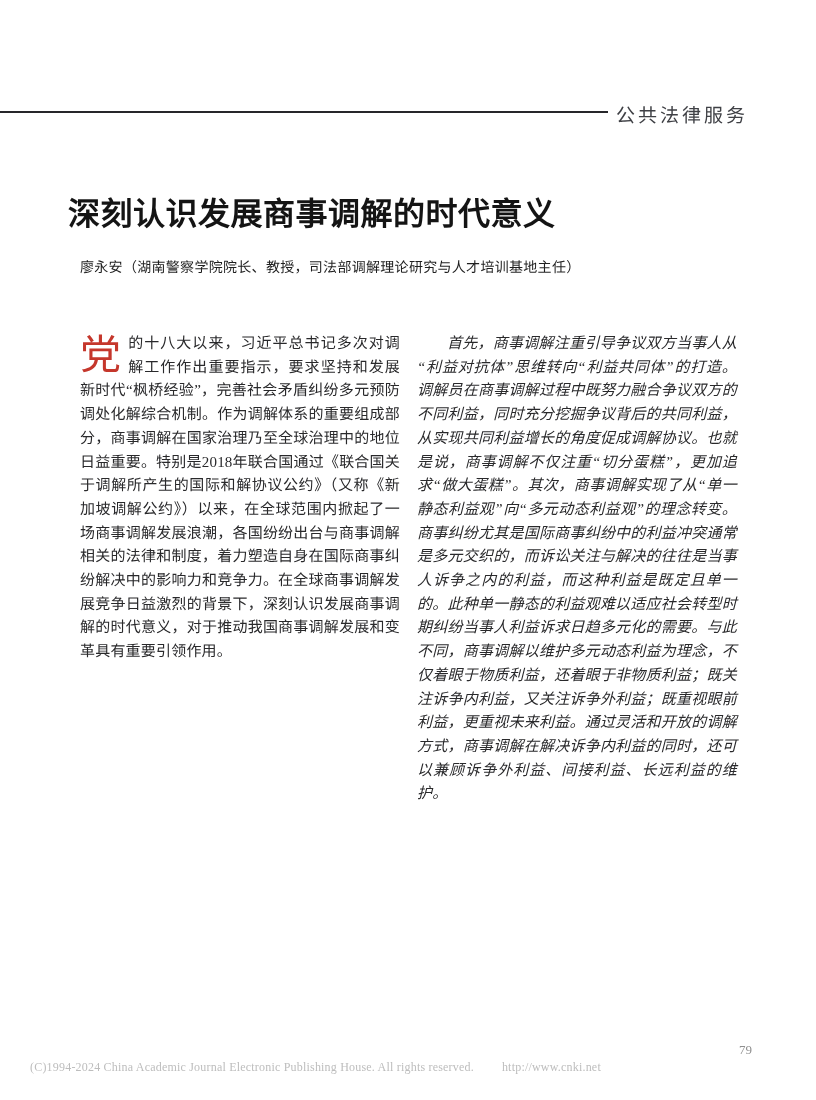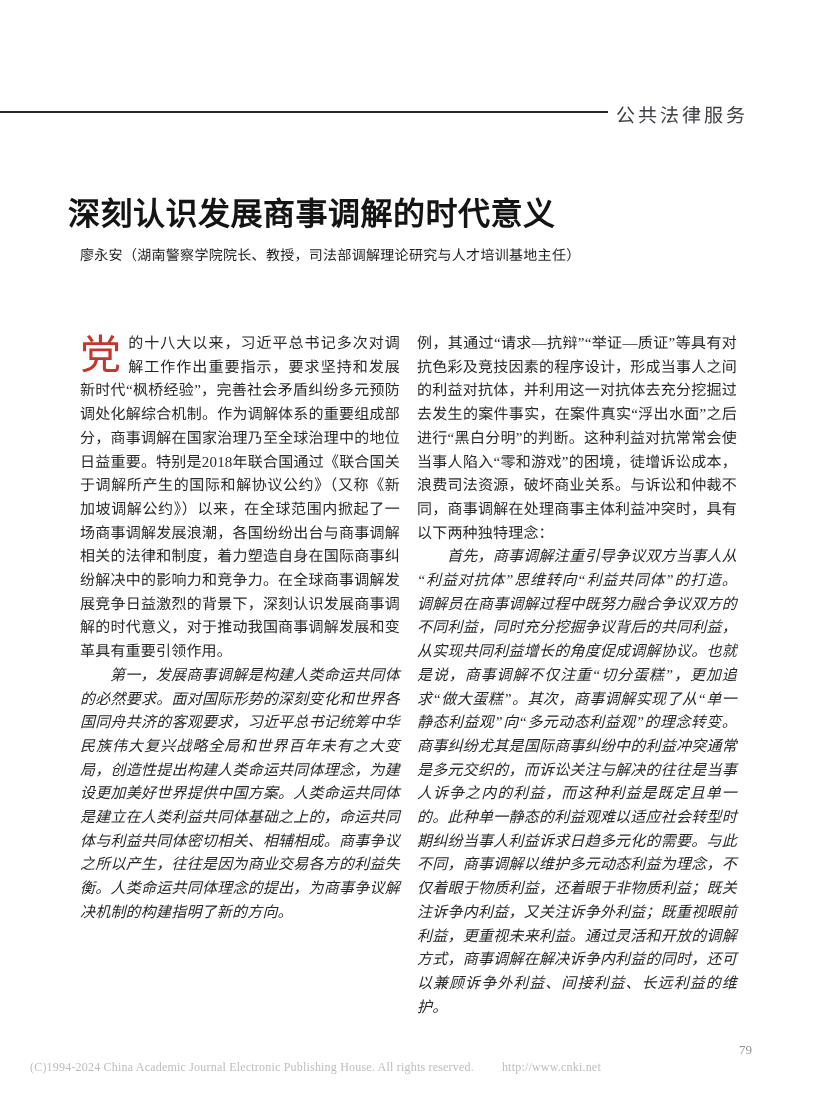--- a/index.html
+++ b/index.html
@@ -35,21 +35,21 @@
     left: 68px;
     width: 660px;
     font-size: 32px;
     font-weight: bold;
     color: #141414;
     letter-spacing: 0.5px;
     white-space: nowrap;
   }
   .author-line {
     position: absolute;
-    top: 244px;
+    top: 256px;
     left: 80px;
     width: 660px;
     font-size: 14px;
     color: #1f1f1f;
     letter-spacing: 0.3px;
     white-space: nowrap;
   }
   .body-cols {
     position: absolute;
     top: 332px;
@@ -102,24 +102,22 @@
   <div class="header-rule"></div>
   <div class="section-label">公共法律服务</div>
 
   <h1 class="article-title">深刻认识发展商事调解的时代意义</h1>
 
   <div class="author-line">廖永安（湖南警察学院院长、教授，司法部调解理论研究与人才培训基地主任）</div>
 
   <div class="body-cols">
     <div class="col">
       <p><span class="dropcap">党</span><span>的十八大以来，习近平总书记多次对调解工作作出重要指示，要求坚持和发展新时代“枫桥经验”，完善社会矛盾纠纷多元预防调处化解综合机制。作为调解体系的重要组成部分，商事调解在国家治理乃至全球治理中的地位日益重要。特别是2018年联合国通过《联合国关于调解所产生的国际和解协议公约》（又称《新加坡调解公约》）以来，在全球范围内掀起了一场商事调解发展浪潮，各国纷纷出台与商事调解相关的法律和制度，着力塑造自身在国际商事纠纷解决中的影响力和竞争力。在全球商事调解发展竞争日益激烈的背景下，深刻认识发展商事调解的时代意义，对于推动我国商事调解发展和变革具有重要引领作用。</span></p>
-      <p class="indent">第一，发展商事调解是构建人类命运共同体的必然要求。面对国际形势的深刻变化和世界各国同舟共济的客观要求，习近平总书记统筹中华民族伟大复兴战略全局和世界百年未有之大变局，创造性提出构建人类命运共同体理念，为建设更加美好世界提供中国方案。人类命运共同体是建立在人类利益共同体基础之上的，命运共同体与利益共同体密切相关、相辅相成。商事争议之所以产生，往往是因为商业交易各方的利益失衡。人类命运共同体理念的提出，为商事争议解决机制的构建指明了新的方向。</p>
     </div>
     <div class="col">
-      <p>例，其通过“请求—抗辩”“举证—质证”等具有对抗色彩及竞技因素的程序设计，形成当事人之间的利益对抗体，并利用这一对抗体去充分挖掘过去发生的案件事实，在案件真实“浮出水面”之后进行“黑白分明”的判断。这种利益对抗常常会使当事人陷入“零和游戏”的困境，徒增诉讼成本，浪费司法资源，破坏商业关系。与诉讼和仲裁不同，商事调解在处理商事主体利益冲突时，具有以下两种独特理念：</p>
       <p class="indent">首先，商事调解注重引导争议双方当事人从“利益对抗体”思维转向“利益共同体”的打造。调解员在商事调解过程中既努力融合争议双方的不同利益，同时充分挖掘争议背后的共同利益，从实现共同利益增长的角度促成调解协议。也就是说，商事调解不仅注重“切分蛋糕”，更加追求“做大蛋糕”。其次，商事调解实现了从“单一静态利益观”向“多元动态利益观”的理念转变。商事纠纷尤其是国际商事纠纷中的利益冲突通常是多元交织的，而诉讼关注与解决的往往是当事人诉争之内的利益，而这种利益是既定且单一的。此种单一静态的利益观难以适应社会转型时期纠纷当事人利益诉求日趋多元化的需要。与此不同，商事调解以维护多元动态利益为理念，不仅着眼于物质利益，还着眼于非物质利益；既关注诉争内利益，又关注诉争外利益；既重视眼前利益，更重视未来利益。通过灵活和开放的调解方式，商事调解在解决诉争内利益的同时，还可以兼顾诉争外利益、间接利益、长远利益的维护。</p>
     </div>
   </div>
 
   <div class="page-num">79</div>
 
   <div class="footer-copy">
     <span>(C)1994-2024 China Academic Journal Electronic Publishing House. All rights reserved.</span><span class="footer-url">http://www.cnki.net</span>
   </div>
 

